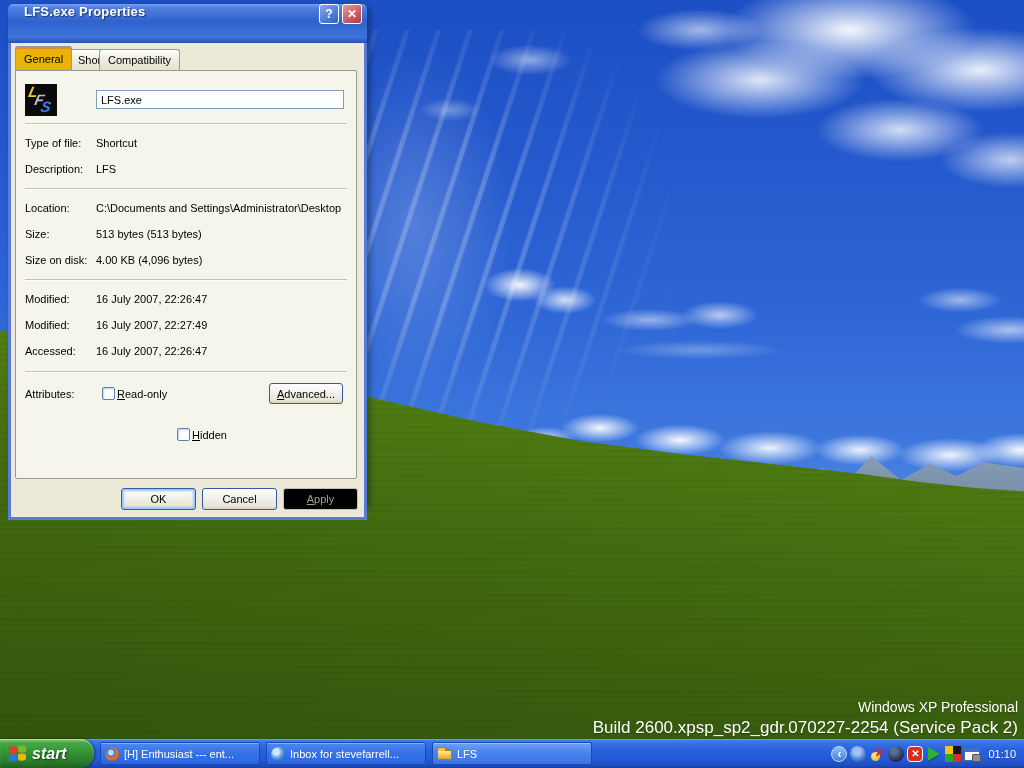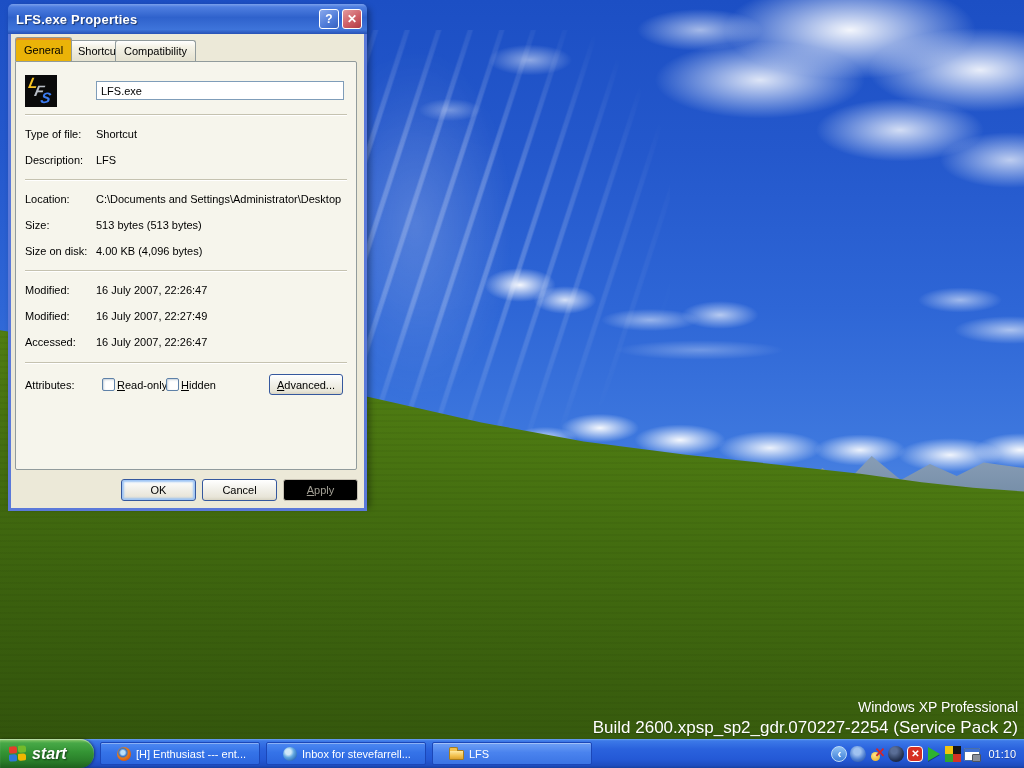--- a/index.html
+++ b/index.html
@@ -55,41 +55,41 @@
     clip-path:polygon(0 43%,12% 45.5%,25% 48.5%,37% 52%,47% 55%,57% 57.5%,67% 59.2%,76% 60.5%,84% 61.7%,90% 62.8%,95% 63.5%,100% 64%,100% 100%,0 100%);
   }
   #winver { position:absolute; right:6px; top:698px; text-align:right; color:#FFF;
     text-shadow:0 1px 1px rgba(0,0,0,.25); line-height:1.35; }
   #winver .l1 { font-size:14px; font-weight:normal; }
   #winver .l2 { font-size:17px; }
 
   
   #dlg { position:absolute; left:8px; top:4px; width:359px; height:501px;
     border-radius:6px 6px 2px 2px; box-shadow:3px 3px 6px rgba(0,0,0,.35); }
-  #titlebar { height:30px; border-radius:5px 5px 0 0;
+  #titlebar { height:39px; border-radius:5px 5px 0 0;
     background:linear-gradient(180deg,#7AA0EC 0%,#4E7EE0 10%,#2F62CC 45%,#3E74DA 85%,#2751B5 100%);
-    display:flex; align-items:center; padding:0 5px 0 8px; }
+    display:flex; padding:0 5px 0 16px; }
   #titlebar .ttl { color:#FFF; font-size:13px; font-weight:bold; flex:1;
     text-shadow:1px 1px 1px rgba(0,0,0,.5); letter-spacing:.2px; }
   .cap-btn { width:20px; height:20px; margin-left:3px; border:1px solid #FFF; border-radius:3px;
     color:#FFF; font-size:12px; font-weight:bold; display:flex; align-items:center; justify-content:center;
     cursor:default; }
   .cap-help { background:linear-gradient(145deg,#89A8EC 0%,#4E7BD8 60%,#3560BE 100%); }
   .cap-close { background:linear-gradient(145deg,#E39A9E 0%,#CE5E66 55%,#B03A44 100%); }
 
   #dlgbody { height:477px; background:#ECE9D8; border:3px solid #5B79D9; border-top:0; position:relative; }
 
   .tab { position:absolute; height:21px; top:6px; padding:0 8px; font-size:11px;
     display:flex; align-items:center; border:1px solid #919B9C; border-bottom:0;
     border-radius:3px 3px 0 0; background:linear-gradient(180deg,#FFFFFF,#F4F2E6 30%,#E6E3D2 90%); z-index:1;}
   .tab.active { top:3px; height:24px; background:#eab308; z-index:3;
     box-shadow:inset 0 2px 0 #E68B2C; }
   #tab-general { left:4px; }
   #tab-shortcut { left:58px; }
-  #tab-compat { left:104px; }
+  #tab-compat { left:88px; }
 
   #tabpage { position:absolute; left:4px; top:27px; width:342px; height:409px;
     background:#F6F5EC; border:1px solid #919B9C; border-radius:0 2px 2px 2px; z-index:2; }
 
   .sep { position:absolute; left:9px; right:9px; height:2px;
     border-top:1px solid #C5C2B0; border-bottom:1px solid #FFFFFF; }
 
   #fileicon { position:absolute; left:9px; top:13px; width:32px; height:32px; background:#0A0A0A;
     overflow:hidden; }
   #fileicon span { position:absolute; font-weight:bold; font-style:italic; font-size:15px;
@@ -102,21 +102,21 @@
     border:1px solid #7F9DB9; font-size:11px; padding:1px 4px; background:#FFF;
     font-family:"Liberation Sans", sans-serif; }
 
   .row { position:absolute; left:0; width:100%; height:14px; font-size:11px; color:#000; }
   .row .lab { position:absolute; left:9px; }
   .row .val { position:absolute; left:80px; white-space:nowrap; }
 
   #attr-row { position:absolute; left:0; top:312px; width:100%; height:22px; font-size:11px; }
   #attr-row .lab { position:absolute; left:9px; top:5px; }
   .cbwrap { position:absolute; top:4px; display:flex; align-items:center; gap:2px; }
-  #cb1 { left:86px; } #cb2 { left:150px; }
+  #cb1 { left:86px; } #cb2 { left:161px;margin-top:41px; }
   .cb { width:13px; height:13px; background:#FFF; border:1px solid #5E81A8; border-radius:2px;
     box-shadow:inset 1px 1px 2px rgba(90,120,150,.35); }
   .u { text-decoration:underline; }
 
   .xpbtn { height:22px; width:75px; border:1px solid #35589E; border-radius:3px;
     background:linear-gradient(180deg,#FFFFFF,#F2F1EA 45%,#E8E5D8 85%,#D8D4C3);
     font-size:11px; color:#000; font-family:"Liberation Sans", sans-serif; cursor:default; }
   .xpbtn.focus { box-shadow:inset 0 0 2px 2px #9EC5F5; }
   .xpbtn.disabled { color:#A3A095; border-color:#C5C0B2;
     background:#000000; }
@@ -138,21 +138,21 @@
   #startflag { width:17px; height:16px; margin-left:9px; display:grid;
     grid-template-columns:8px 8px; grid-template-rows:7px 7px; gap:1px; transform:skewY(-6deg); }
   #startflag i { border-radius:1px 3px 1px 3px; display:block; }
   #startflag .fr { background:#E33E2B; } #startflag .fg { background:#73BB2B; }
   #startflag .fb { background:#2E78D8; } #startflag .fy { background:#F1B700; }
 
   .taskitem { width:160px; height:23px; margin-left:6px; flex:none;
     border:1px solid #1B47B8; border-radius:2px;
     background:linear-gradient(180deg,#4D89F2 0%,#3573E8 45%,#2C66DE 100%);
     box-shadow:inset 0 1px 0 rgba(255,255,255,.35);
-    display:flex; align-items:center; color:#FFF; font-size:11px; gap:5px; padding:0 16px;
+    display:flex; align-items:center; color:#FFF; font-size:11px; gap:5px; padding:0 4px;
     overflow:hidden; white-space:nowrap; cursor:pointer; }
   .taskitem.active { background:linear-gradient(180deg,#6FA0F6 0%,#4A83EE 45%,#3B74E4 100%); }
   .ticon { width:14px; height:14px; flex:none; }
   .i-firefox { border-radius:50%;
     background:radial-gradient(circle at 42% 40%, #BCE0F7 0 18%, #3A76C4 34%, #E87A18 48%, #D95B10 72%, #B5430C 100%); }
   .i-mail { border-radius:50%;
     background:radial-gradient(circle at 38% 35%, #CFE8F8 0 22%, #62A8E0 45%, #2E6CB8 78%, #1C4E90 100%); }
   .i-folder { position:relative; width:15px; height:10px; margin-top:3px;
     background:linear-gradient(180deg,#FFE9A0,#F2C14E 60%,#DDA32E);
     border:1px solid #A87D1E; border-radius:1px; }

